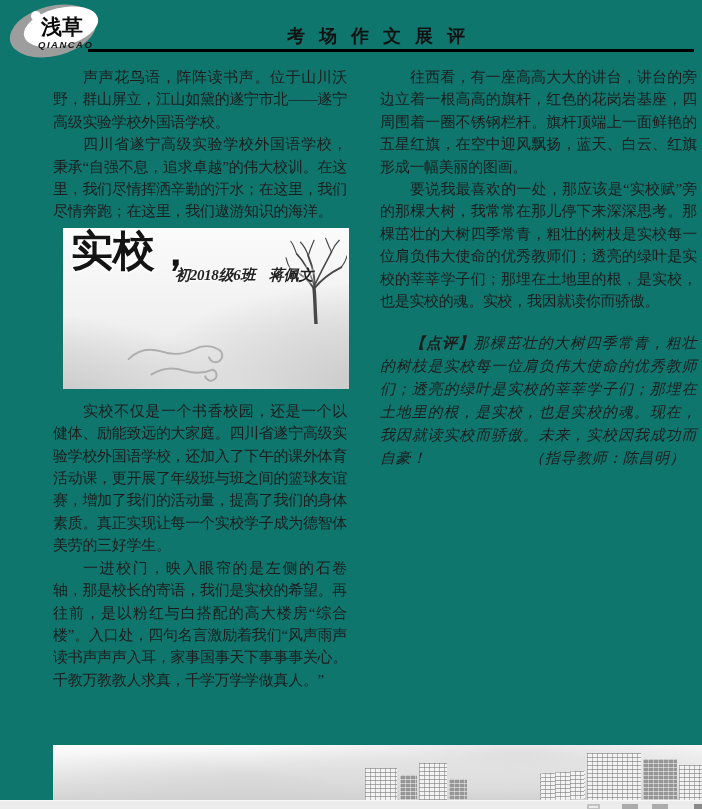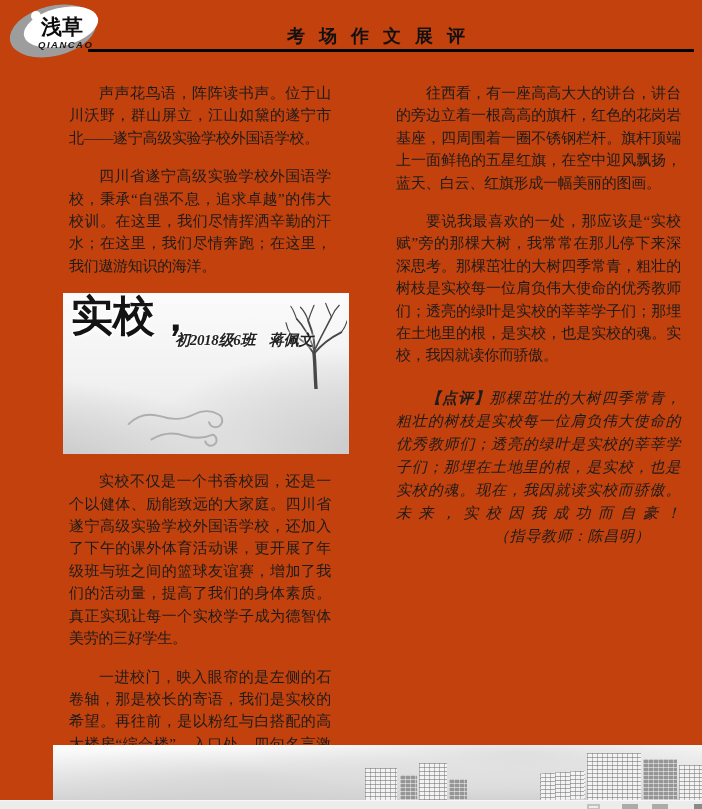--- a/index.html
+++ b/index.html
@@ -1,29 +1,29 @@
 <!DOCTYPE html>
 <html><head>
 <meta charset="utf-8">
 <style>
   html,body{margin:0;padding:0;background:#fff;}
-  .page{position:relative;width:702px;height:809px;background:#c2410c;overflow:hidden;
+  .page{position:relative;width:702px;height:809px;background:#0f766e;overflow:hidden;
         font-family:"Liberation Serif","DejaVu Serif",serif;color:#1c1c1c;}
 
   
   .logo{position:absolute;left:8px;top:3px;width:102px;height:58px;}
   .section-title{position:absolute;left:0;top:24px;width:100%;text-align:center;
         font-family:"Liberation Sans","DejaVu Sans",sans-serif;font-weight:bold;
         font-size:18px;letter-spacing:14px;color:#111;padding-left:64px;box-sizing:border-box;}
   .header-rule{position:absolute;left:88px;top:49px;width:606px;height:3px;background:#000;}
 
   
   .col{position:absolute;top:66px;font-size:15px;line-height:22.4px;letter-spacing:-0.3px;
        text-align:justify;}
-  .col p{margin:16px;text-indent:2em;}
+  .col p{margin:0;text-indent:2em;}
   .col-left{left:53px;width:294px;}
   .col-right{left:380px;width:317px;}
 
   
   .title-box{position:relative;margin:5px 0 11px 10px;width:286px;height:161px;overflow:hidden;
      background:
        radial-gradient(120% 95% at 108% 98%, #c9c9c9 0%, #dcdcdc 38%, rgba(255,255,255,0) 68%),
        radial-gradient(150% 100% at -25% 118%, #b9b9b9 0%, #d4d4d4 35%, rgba(255,255,255,0) 66%),
        linear-gradient(180deg,#fbfbfb 0%,#f1f1f1 55%,#e6e6e6 100%);}
   .tree{position:absolute;right:2px;top:8px;width:62px;height:88px;}

